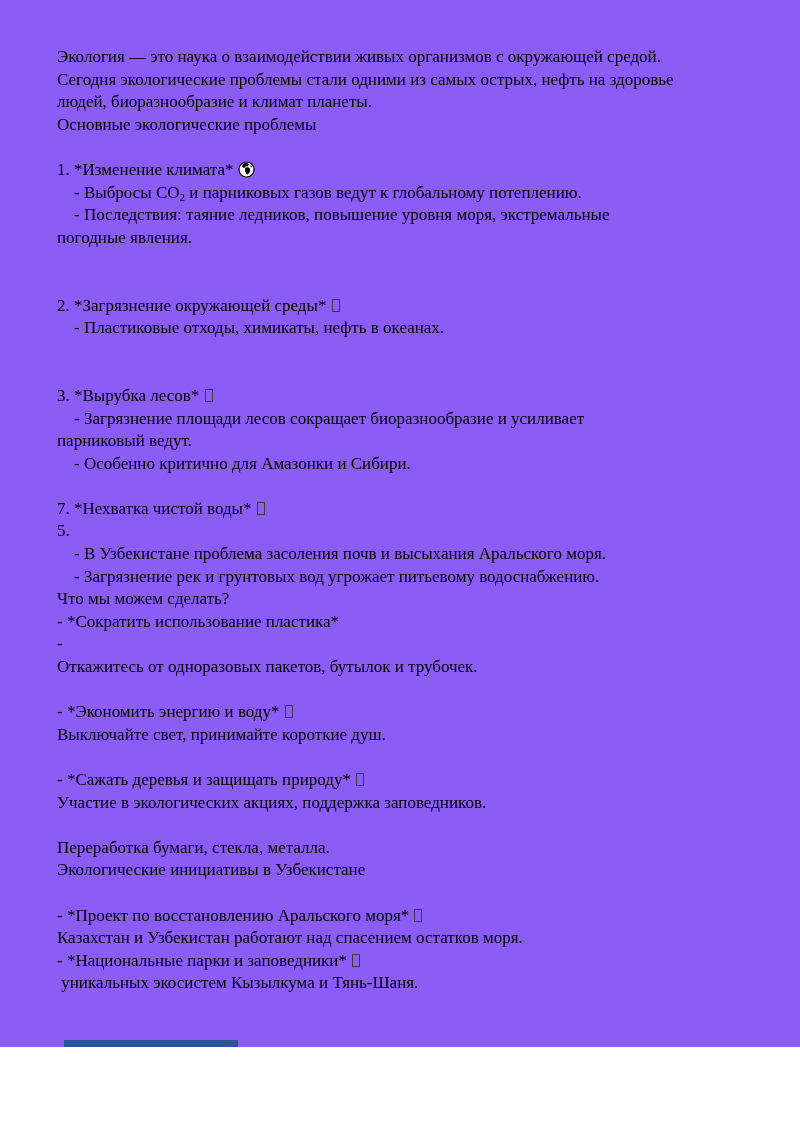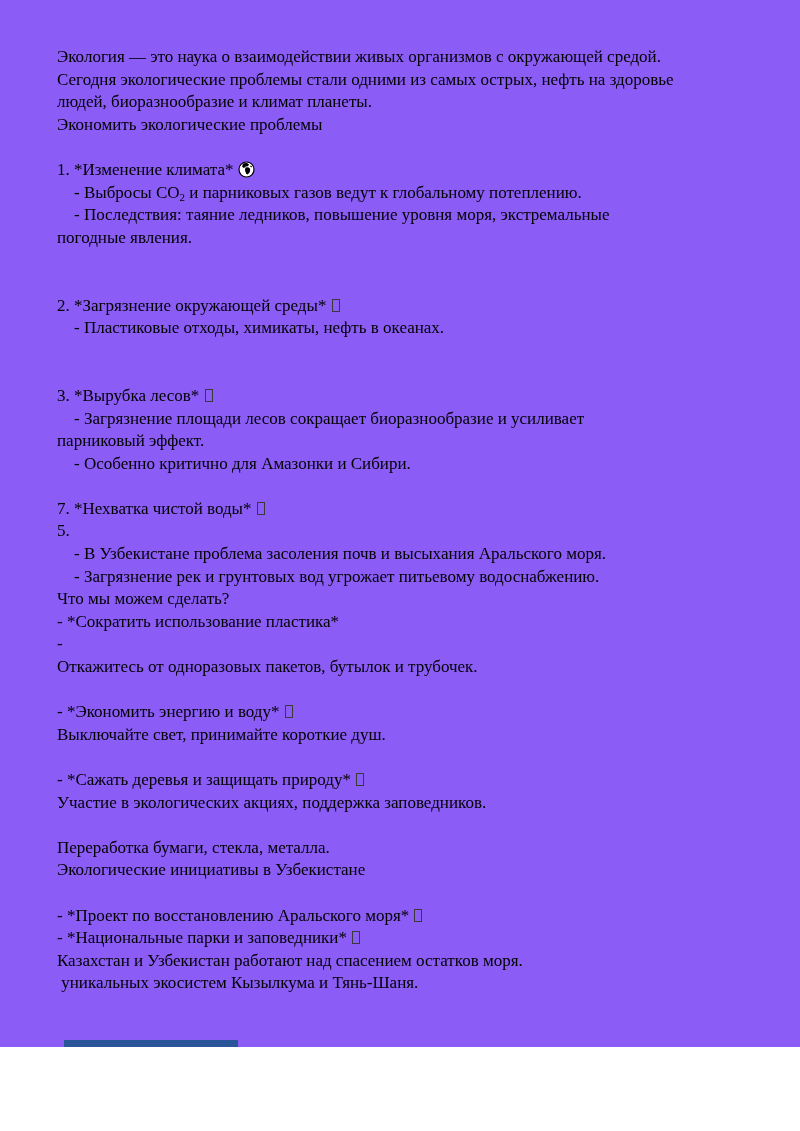--- a/index.html
+++ b/index.html
@@ -48,40 +48,40 @@
   }
 </style>
 </head>
 <body>
 
 <div class="page">
   <div class="doc">
       <div class="line"><span>Экология — это наука о взаимодействии живых организмов с окружающей средой.</span></div>
       <div class="line"><span>Сегодня экологические проблемы стали одними из самых острых, нефть на здоровье</span></div>
       <div class="line"><span>людей, биоразнообразие и климат планеты.</span></div>
-      <div class="line"><span>Экономить экологические проблемы</span></div>
+      <div class="line"><span>Основные экологические проблемы</span></div>
       <div class="line"></div>
       <div class="line"><span>1. *Изменение климата* </span><span class="ico"><svg width="17" height="17" viewBox="0 0 17 17">
             <circle cx="8.5" cy="8.5" r="7.5" fill="#ffffff" stroke="#000000" stroke-width="1.2"></circle>
             <path d="M5.2 2.6 C6.5 1.9 8.6 1.8 9.8 2.4 L11 3.6 L10 5.2 L7.6 5.6 L6 7 L4.2 6 L4.6 3.4 Z" fill="#000000"></path>
             <path d="M7.4 6.6 L10.2 6.2 L12.2 7.8 L11.8 11 L9.8 13.6 L8.2 12.8 L7 9.6 Z" fill="#000000"></path>
             <path d="M12.6 4.4 L14 5.6 L13.4 6.6 L12.2 5.6 Z" fill="#000000"></path>
           </svg></span></div>
       <div class="line"><span>    - Выбросы CO</span><span class="sub">2</span><span> и парниковых газов ведут к глобальному потеплению.</span></div>
       <div class="line"><span>    - Последствия: таяние ледников, повышение уровня моря, экстремальные</span></div>
       <div class="line"><span>погодные явления.</span></div>
       <div class="line"></div>
       <div class="line"></div>
       <div class="line"><span>2. *Загрязнение окружающей среды* </span><span class="tofu"></span></div>
       <div class="line"><span>    - Пластиковые отходы, химикаты, нефть в океанах.</span></div>
       <div class="line"></div>
       <div class="line"></div>
       <div class="line"><span>3. *Вырубка лесов* </span><span class="tofu"></span></div>
       <div class="line"><span>    - Загрязнение площади лесов сокращает биоразнообразие и усиливает</span></div>
-      <div class="line"><span>парниковый эффект.</span></div>
+      <div class="line"><span>парниковый ведут.</span></div>
       <div class="line"><span>    - Особенно критично для Амазонки и Сибири.</span></div>
       <div class="line"></div>
       <div class="line"><span>7. *Нехватка чистой воды* </span><span class="tofu"></span></div>
       <div class="line"><span>5.</span></div>
       <div class="line"><span>    - В Узбекистане проблема засоления почв и высыхания Аральского моря.</span></div>
       <div class="line"><span>    - Загрязнение рек и грунтовых вод угрожает питьевому водоснабжению.</span></div>
       <div class="line"><span>Что мы можем сделать?</span></div>
       <div class="line"><span>- *Сократить использование пластика*</span></div>
       <div class="line"><span>-</span></div>
       <div class="line"><span>Откажитесь от одноразовых пакетов, бутылок и трубочек.</span></div>
@@ -89,18 +89,18 @@
       <div class="line"><span>- *Экономить энергию и воду* </span><span class="tofu"></span></div>
       <div class="line"><span>Выключайте свет, принимайте короткие душ.</span></div>
       <div class="line"></div>
       <div class="line"><span>- *Сажать деревья и защищать природу* </span><span class="tofu"></span></div>
       <div class="line"><span>Участие в экологических акциях, поддержка заповедников.</span></div>
       <div class="line"></div>
       <div class="line"><span>Переработка бумаги, стекла, металла.</span></div>
       <div class="line"><span>Экологические инициативы в Узбекистане</span></div>
       <div class="line"></div>
       <div class="line"><span>- *Проект по восстановлению Аральского моря* </span><span class="tofu"></span></div>
+      <div class="line"><span>Казахстан и Узбекистан работают над спасением остатков моря.</span></div>
       <div class="line"><span>- *Национальные парки и заповедники* </span><span class="tofu"></span></div>
-      <div class="line"><span>Казахстан и Узбекистан работают над спасением остатков моря.</span></div>
       <div class="line"><span> уникальных экосистем Кызылкума и Тянь-Шаня.</span></div>
     </div>
   <div class="bottom-bar" style="background: rgb(42, 86, 153);"></div>
 </div>
 
 </body></html>

